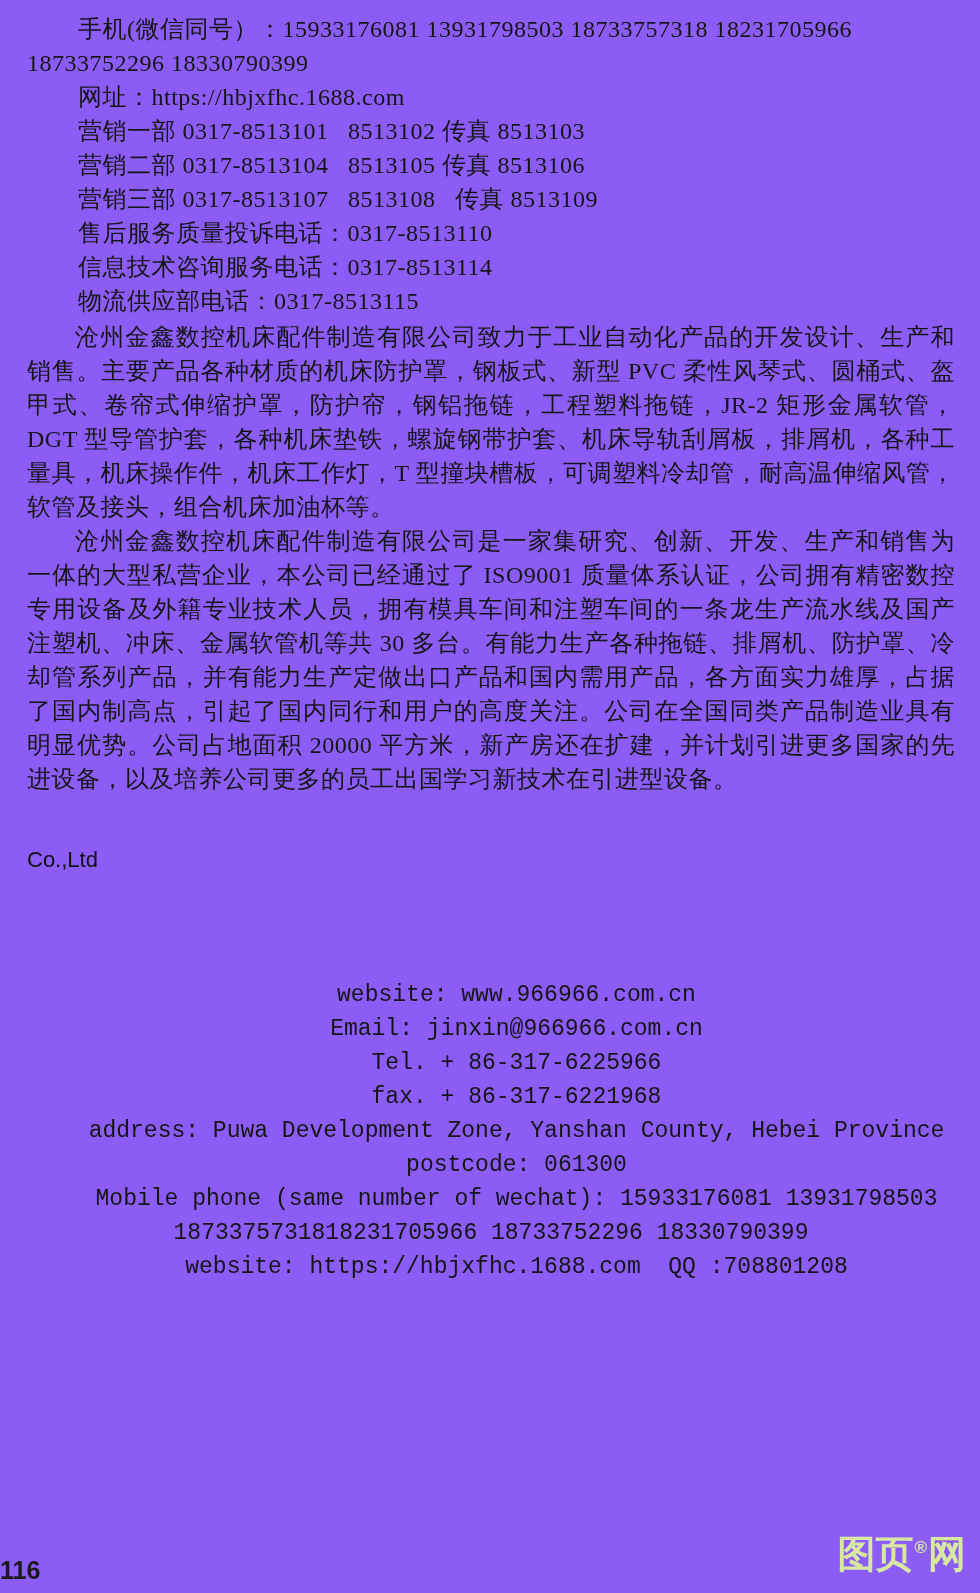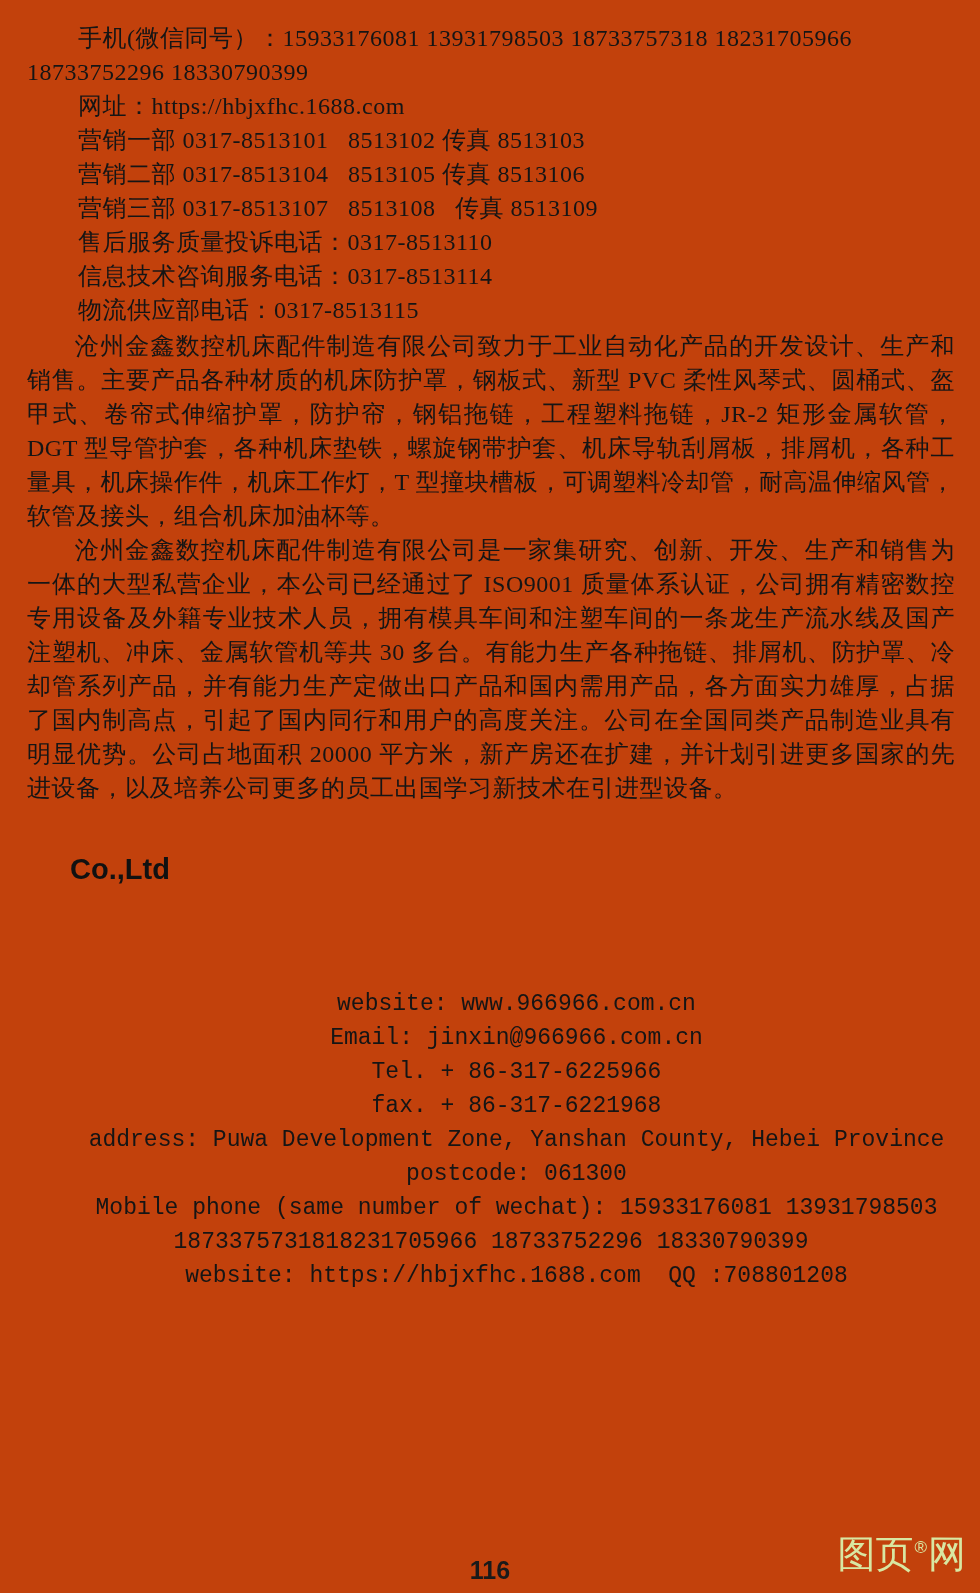--- a/index.html
+++ b/index.html
@@ -1,23 +1,23 @@
 <!DOCTYPE html>
 <html><head>
 <meta charset="utf-8">
 <style>
   * { margin: 0; padding: 0; box-sizing: border-box; }
   html, body { background: #ffffff; }
   .page {
     position: relative;
     width: 980px;
     height: 1593px;
-    background: #c2410c;
+    background: #8b5cf6;
     color: #151515;
-    padding: 21px 25px 0 27px;
+    padding: 12px 25px 0 27px;
     overflow: hidden;
   }
   .contact-top .line {
     font-family: "Liberation Serif", "DejaVu Serif", serif;
     font-size: 24px;
     line-height: 34px;
     white-space: pre-wrap;
     letter-spacing: 0.5px;
   }
   .line.indent { padding-left: 51px; }
@@ -36,51 +36,49 @@
     font-weight: 700;
     font-size: 30px;
     line-height: 36px;
     color: #111;
     text-align: justify;
     text-align-last: justify;
   }
   .heading-line2 {
     margin-top: 46px;
     font-family: "Liberation Sans", sans-serif;
-    font-weight: 700;
-    font-size: 29px;
+    font-weight: 400;
+    font-size: 22px;
     line-height: 36px;
     color: #111;
-    margin-left: 43px;
   }
   .contact-bottom { margin-top: 100px; }
   .contact-bottom .line {
     font-family: "Liberation Mono", "DejaVu Sans Mono", monospace;
     font-size: 23px;
     line-height: 34px;
     white-space: pre-wrap;
     text-align: center;
   }
   .footer-pagenum {
     position: absolute;
     left: 0;
     right: 0;
     top: 1556px;
-    text-align: center;
     font-family: "Liberation Sans", sans-serif;
     font-weight: 600;
     font-size: 25px;
     color: #1a1a1a;
   }
   .watermark {
     position: absolute;
     right: 14px;
     top: 1532px;
     font-family: "Liberation Sans", sans-serif;
-    font-weight: 400;
+    font-weight: 700;
     font-size: 38px;
     line-height: 44px;
     white-space: nowrap;
   }
   .watermark .reg {
     font-size: 17px;
     vertical-align: super;
     line-height: 0;
     margin: 0 1px;
   }

